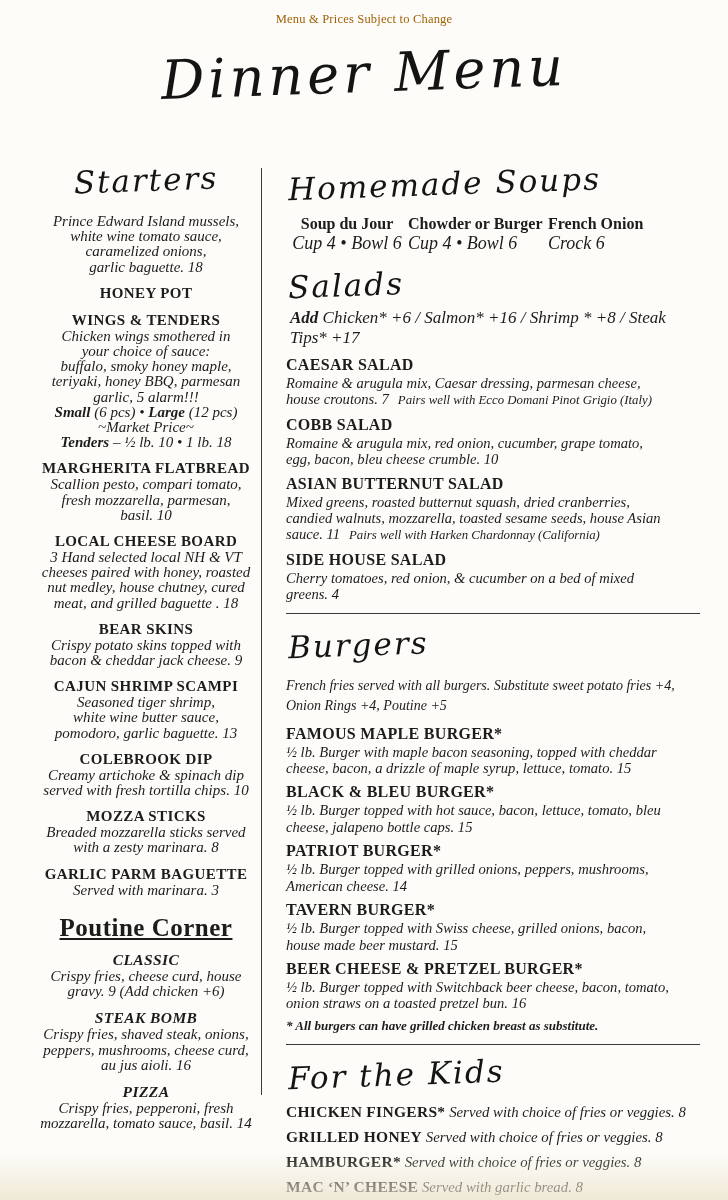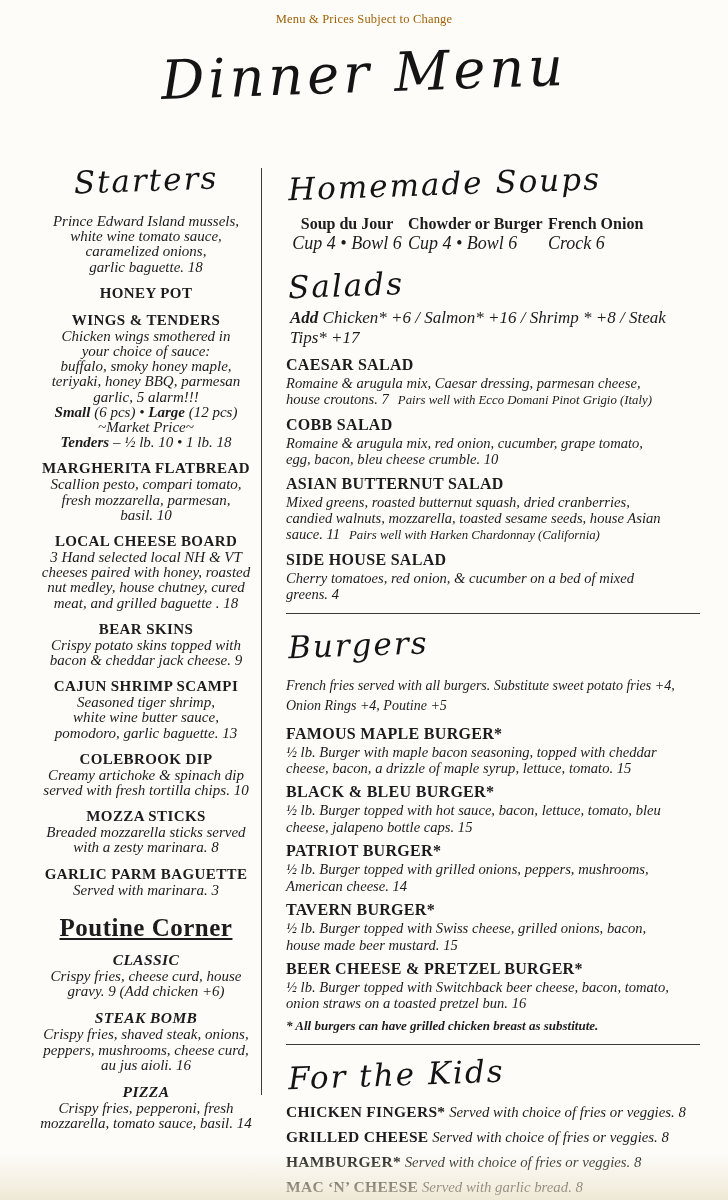--- a/index.html
+++ b/index.html
@@ -237,19 +237,19 @@
 onion straws on a toasted pretzel bun.   16</div>
   </div>
 
   <div class="footnote">* All burgers can have grilled chicken breast as substitute.</div>
 
   <hr class="rule-h">
 
   <div class="script-head">For the Kids</div>
   <div class="kids-list">
     <div class="k-item"><span class="k-name">CHICKEN FINGERS*</span> <span class="k-desc">Served with choice of fries or veggies.   8</span></div>
-    <div class="k-item"><span class="k-name">GRILLED CHEESE</span> <span class="k-desc">Served with choice of fries or veggies.   8</span></div>
+    <div class="k-item"><span class="k-name">GRILLED HONEY</span> <span class="k-desc">Served with choice of fries or veggies.   8</span></div>
     <div class="k-item"><span class="k-name">HAMBURGER*</span> <span class="k-desc">Served with choice of fries or veggies.   8</span></div>
     <div class="k-item"><span class="k-name">MAC ‘N’ CHEESE</span> <span class="k-desc">Served with garlic bread.   8</span></div>
   </div>
 </div>
 
 <div class="scan-band"></div>
 
 </body></html>

